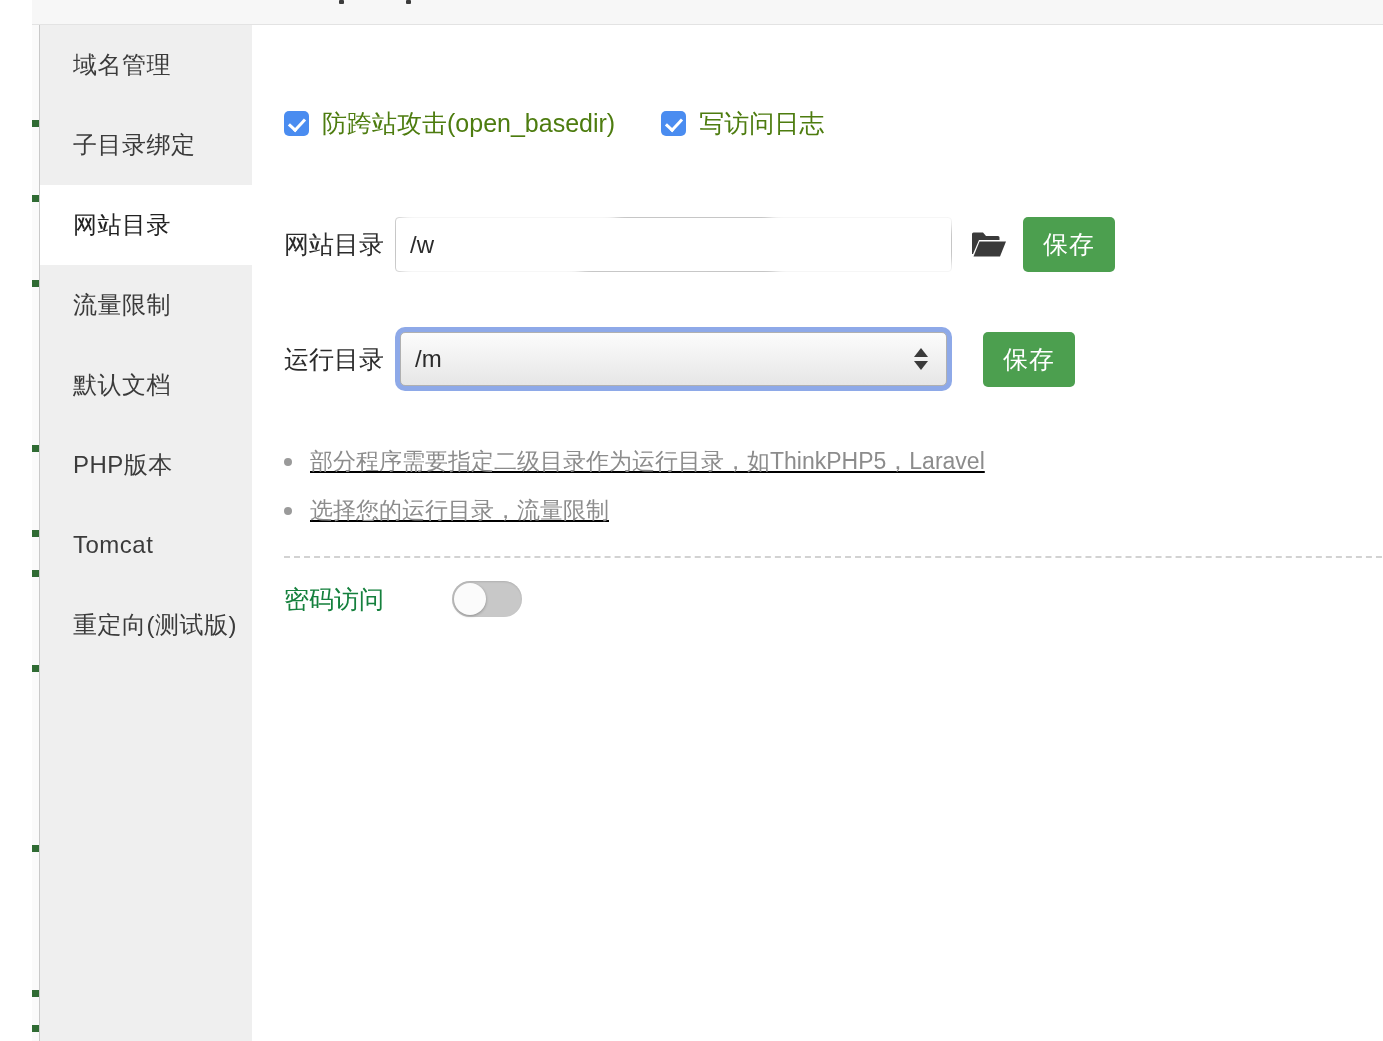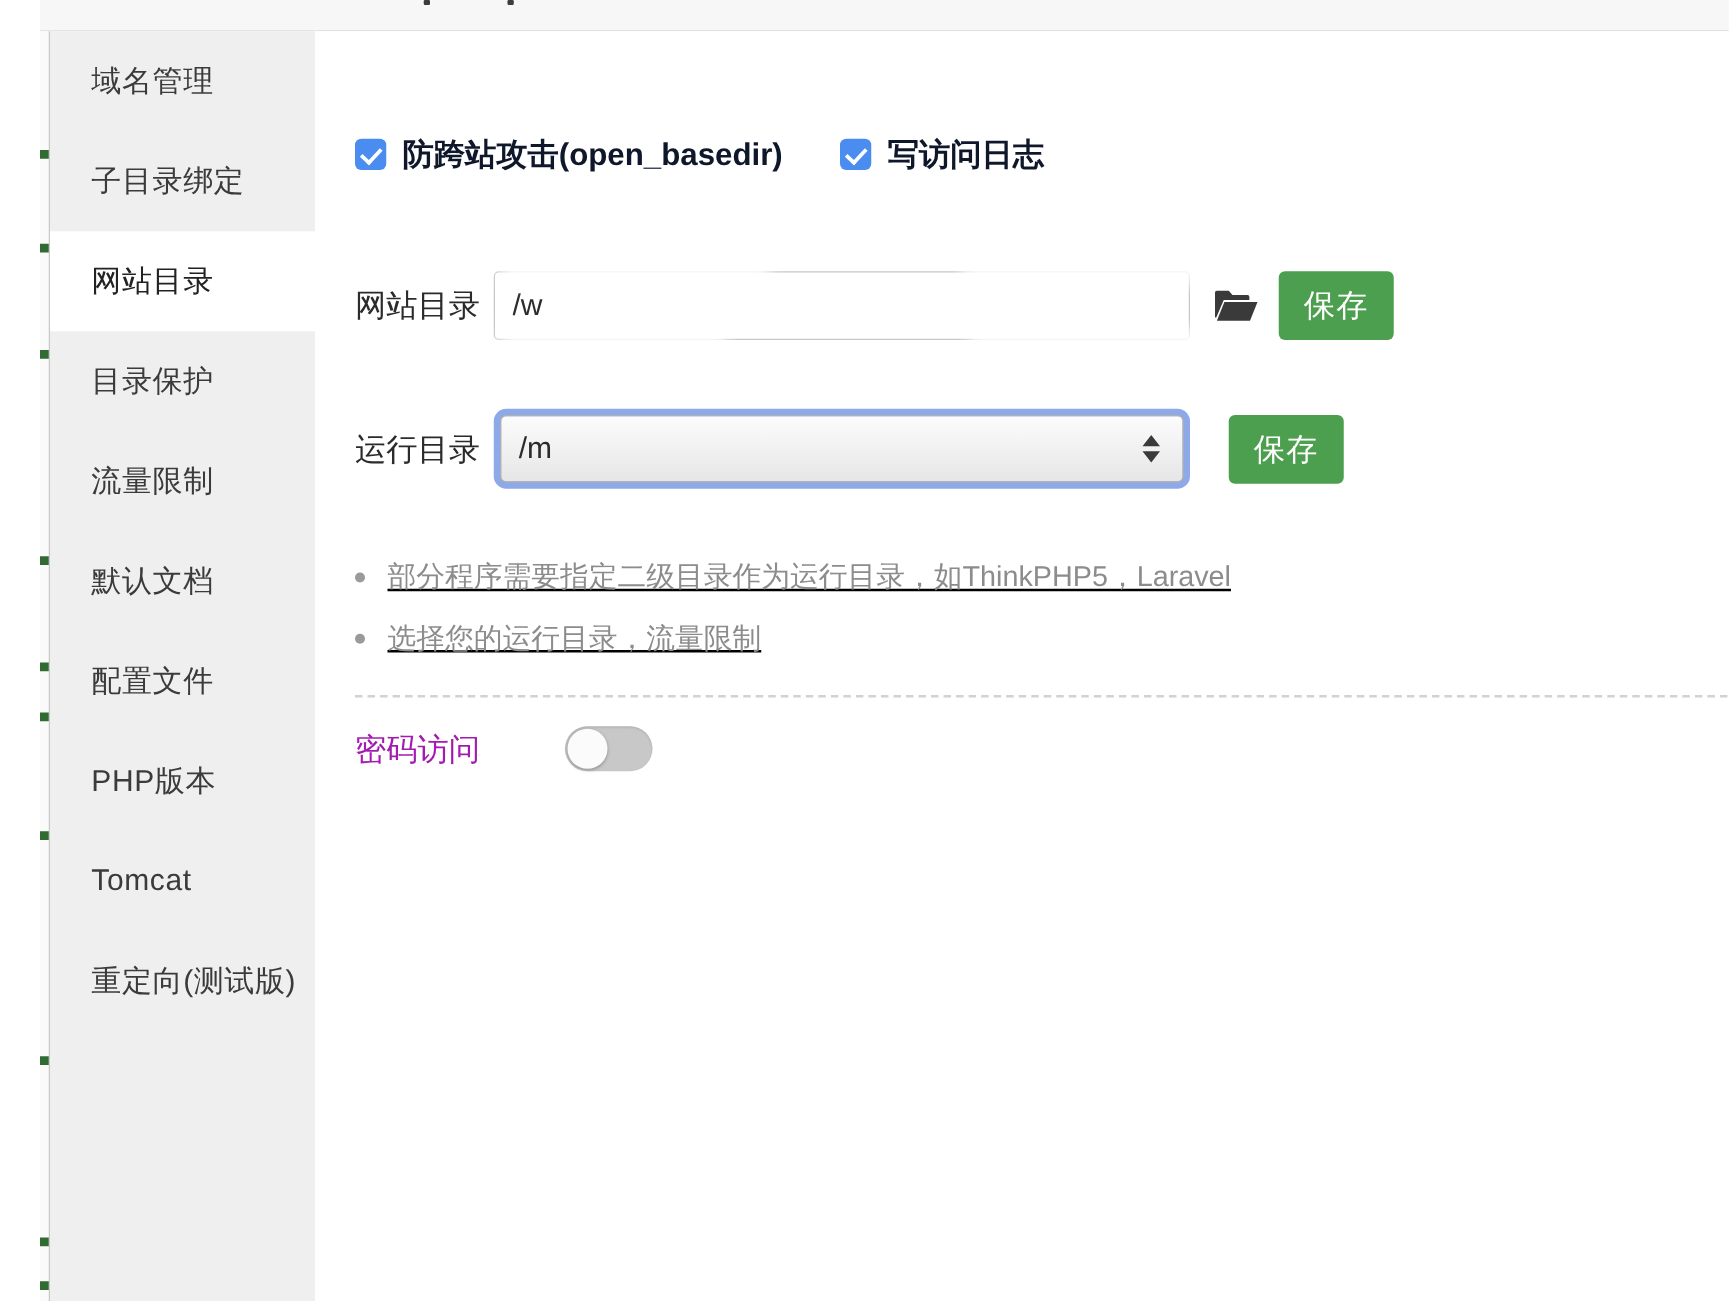--- a/index.html
+++ b/index.html
@@ -113,23 +113,22 @@
     position: absolute;
     left: 8px; top: 4px;
     width: 7px; height: 13px;
     border: solid #ffffff;
     border-width: 0 3px 3px 0;
     transform: rotate(43deg);
   }
   .check-label {
     margin-left: 13px;
     font-size: 25px;
-    color: #0f172a;
+    color: #4d7c0f;
     white-space: nowrap;
-    font-weight: bold;
   }
 
   
   .form-row {
     position: absolute;
     left: 32px;
     display: flex;
     align-items: center;
   }
   .row-dir   { top: 192px; }
@@ -269,21 +268,21 @@
 
   
   .toggle-row {
     position: absolute;
     left: 32px; top: 556px;
     display: flex;
     align-items: center;
   }
   .toggle-label {
     font-size: 25px;
-    color: #a21caf;
+    color: #15803d;
     width: 168px;
   }
   .switch {
     width: 70px; height: 36px;
     border-radius: 18px;
     background: #c8c8c8;
     position: relative;
     cursor: pointer;
     box-shadow: inset 0 1px 2px rgba(0,0,0,.12);
   }
@@ -323,30 +322,24 @@
       <div class="side-item">
         <span>域名管理</span>
       </div>
       <div class="side-item">
         <span>子目录绑定</span>
       </div>
       <div class="side-item active">
         <span>网站目录</span>
       </div>
       <div class="side-item">
-        <span>目录保护</span>
-      </div>
-      <div class="side-item">
         <span>流量限制</span>
       </div>
       <div class="side-item">
         <span>默认文档</span>
-      </div>
-      <div class="side-item">
-        <span>配置文件</span>
       </div>
       <div class="side-item">
         <span>PHP版本</span>
       </div>
       <div class="side-item">
         <span>Tomcat</span>
       </div>
       <div class="side-item">
         <span>重定向(测试版)</span>
       </div>

